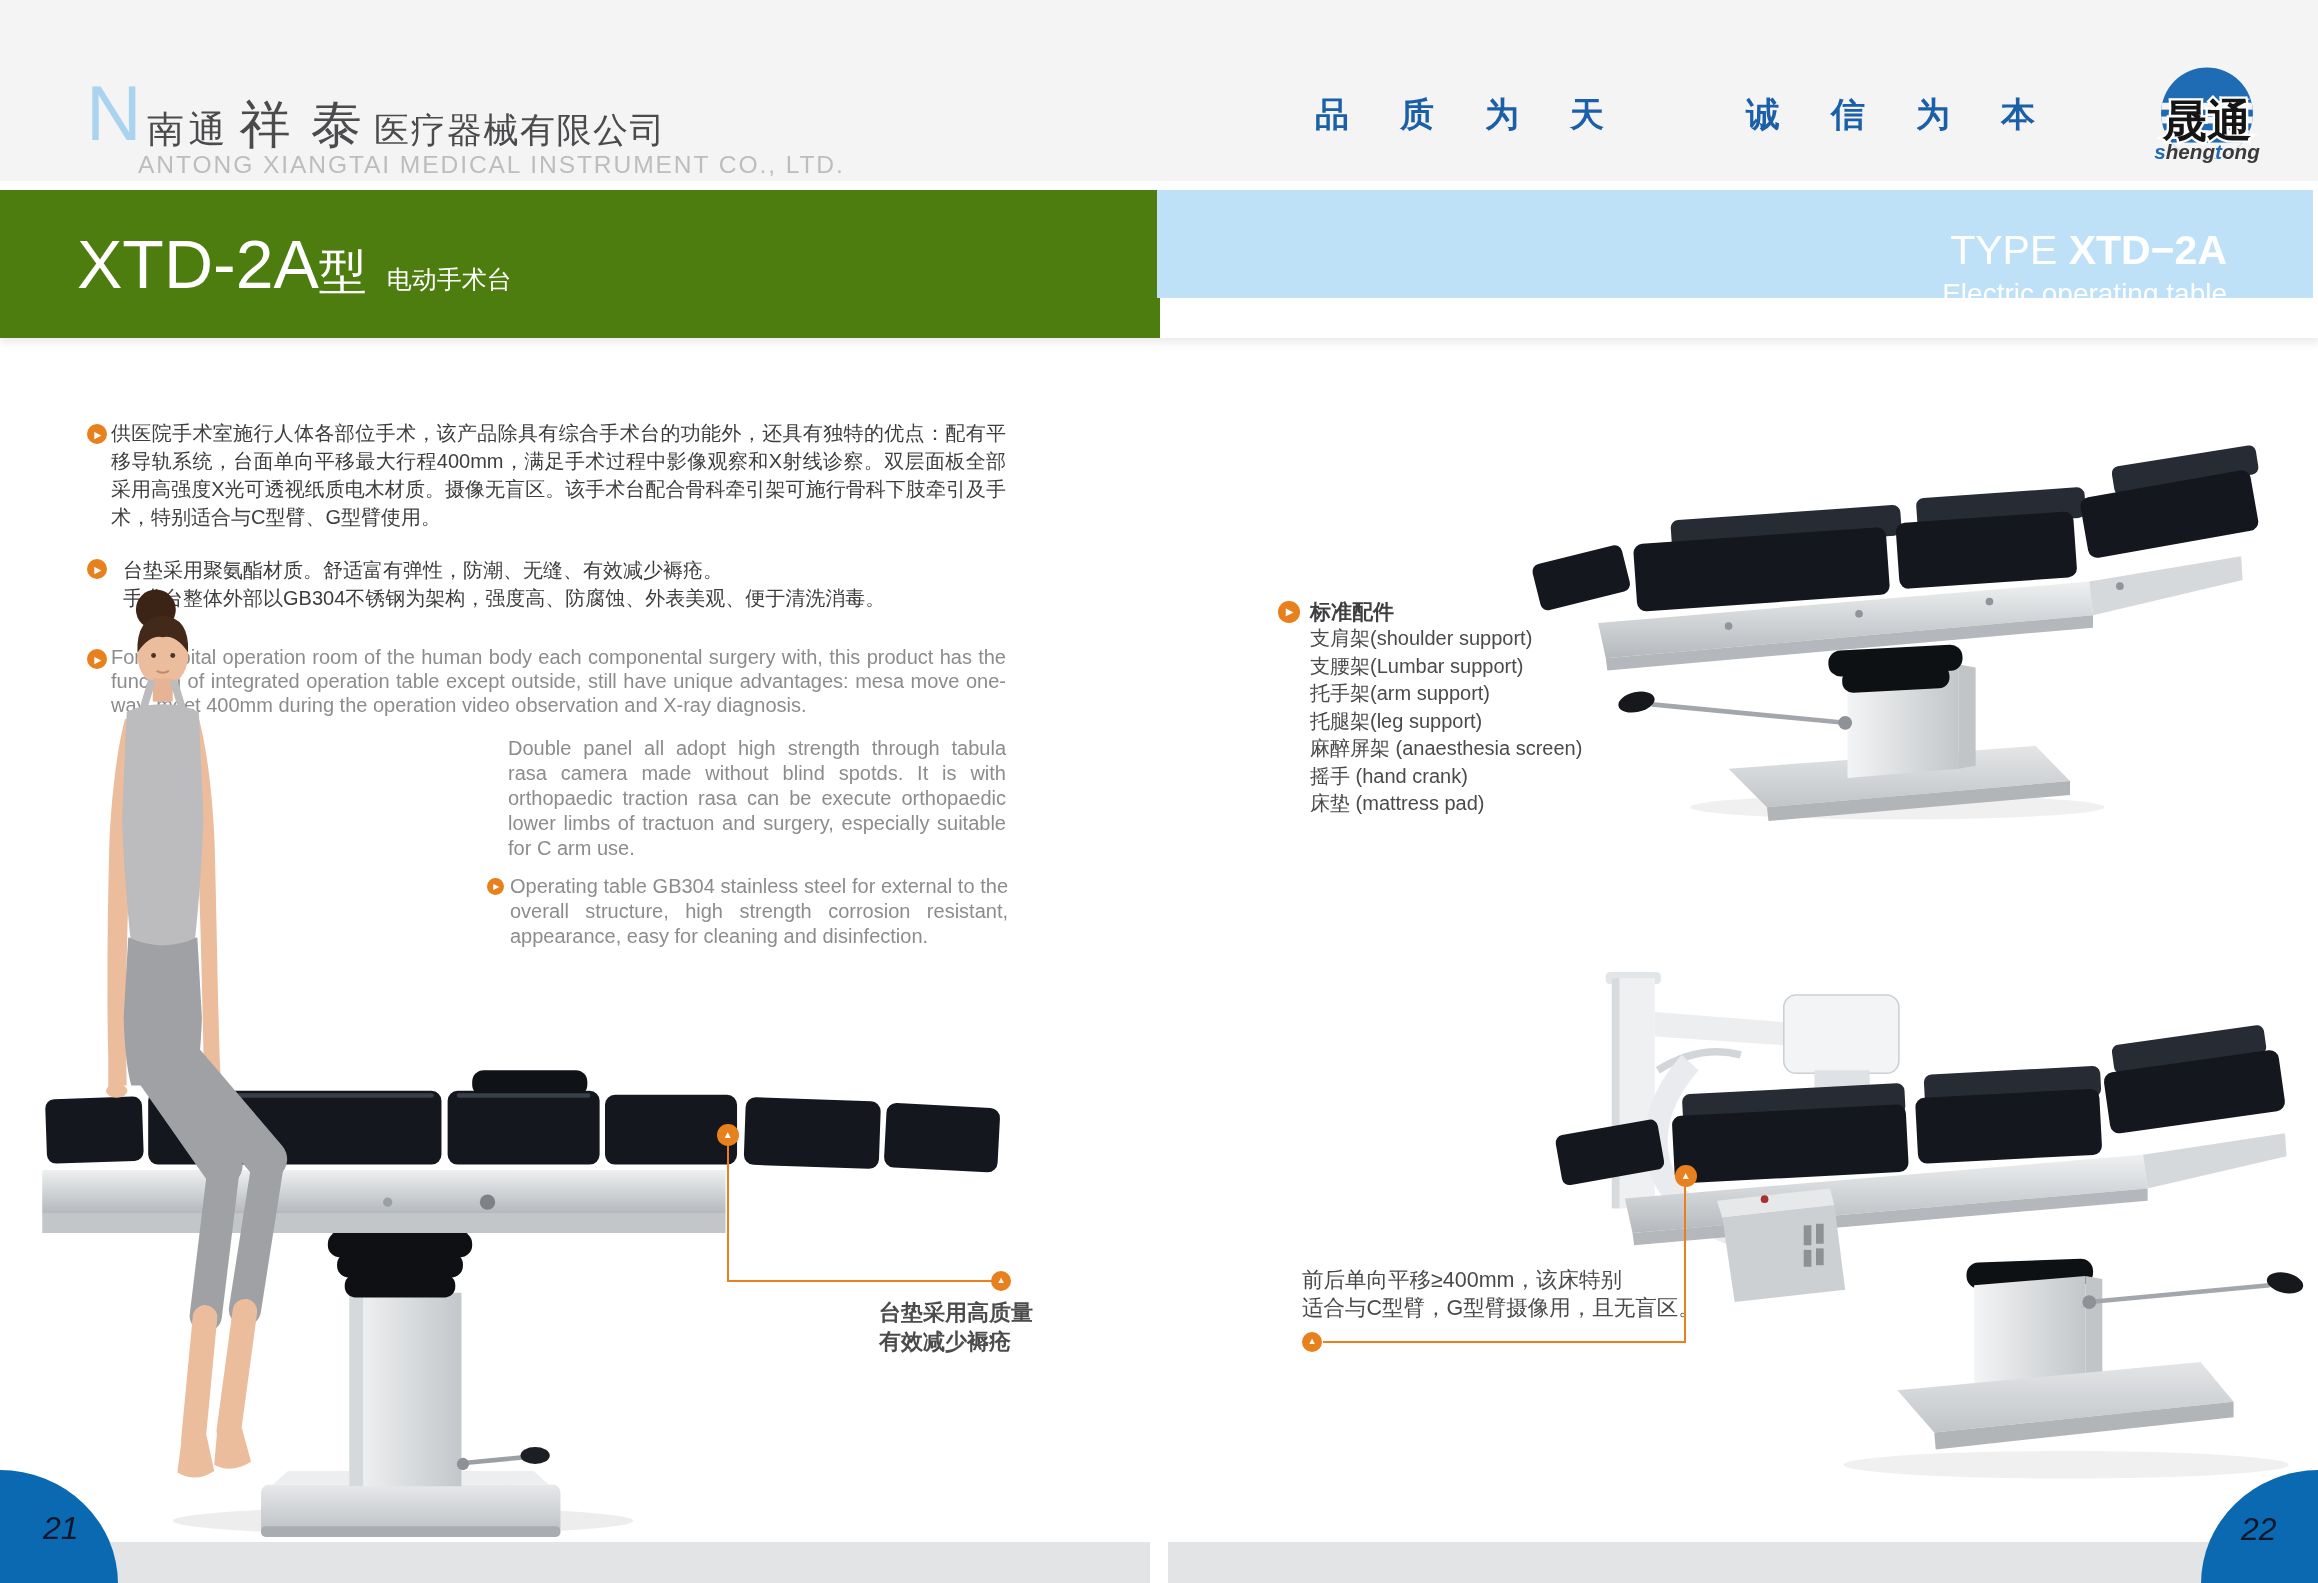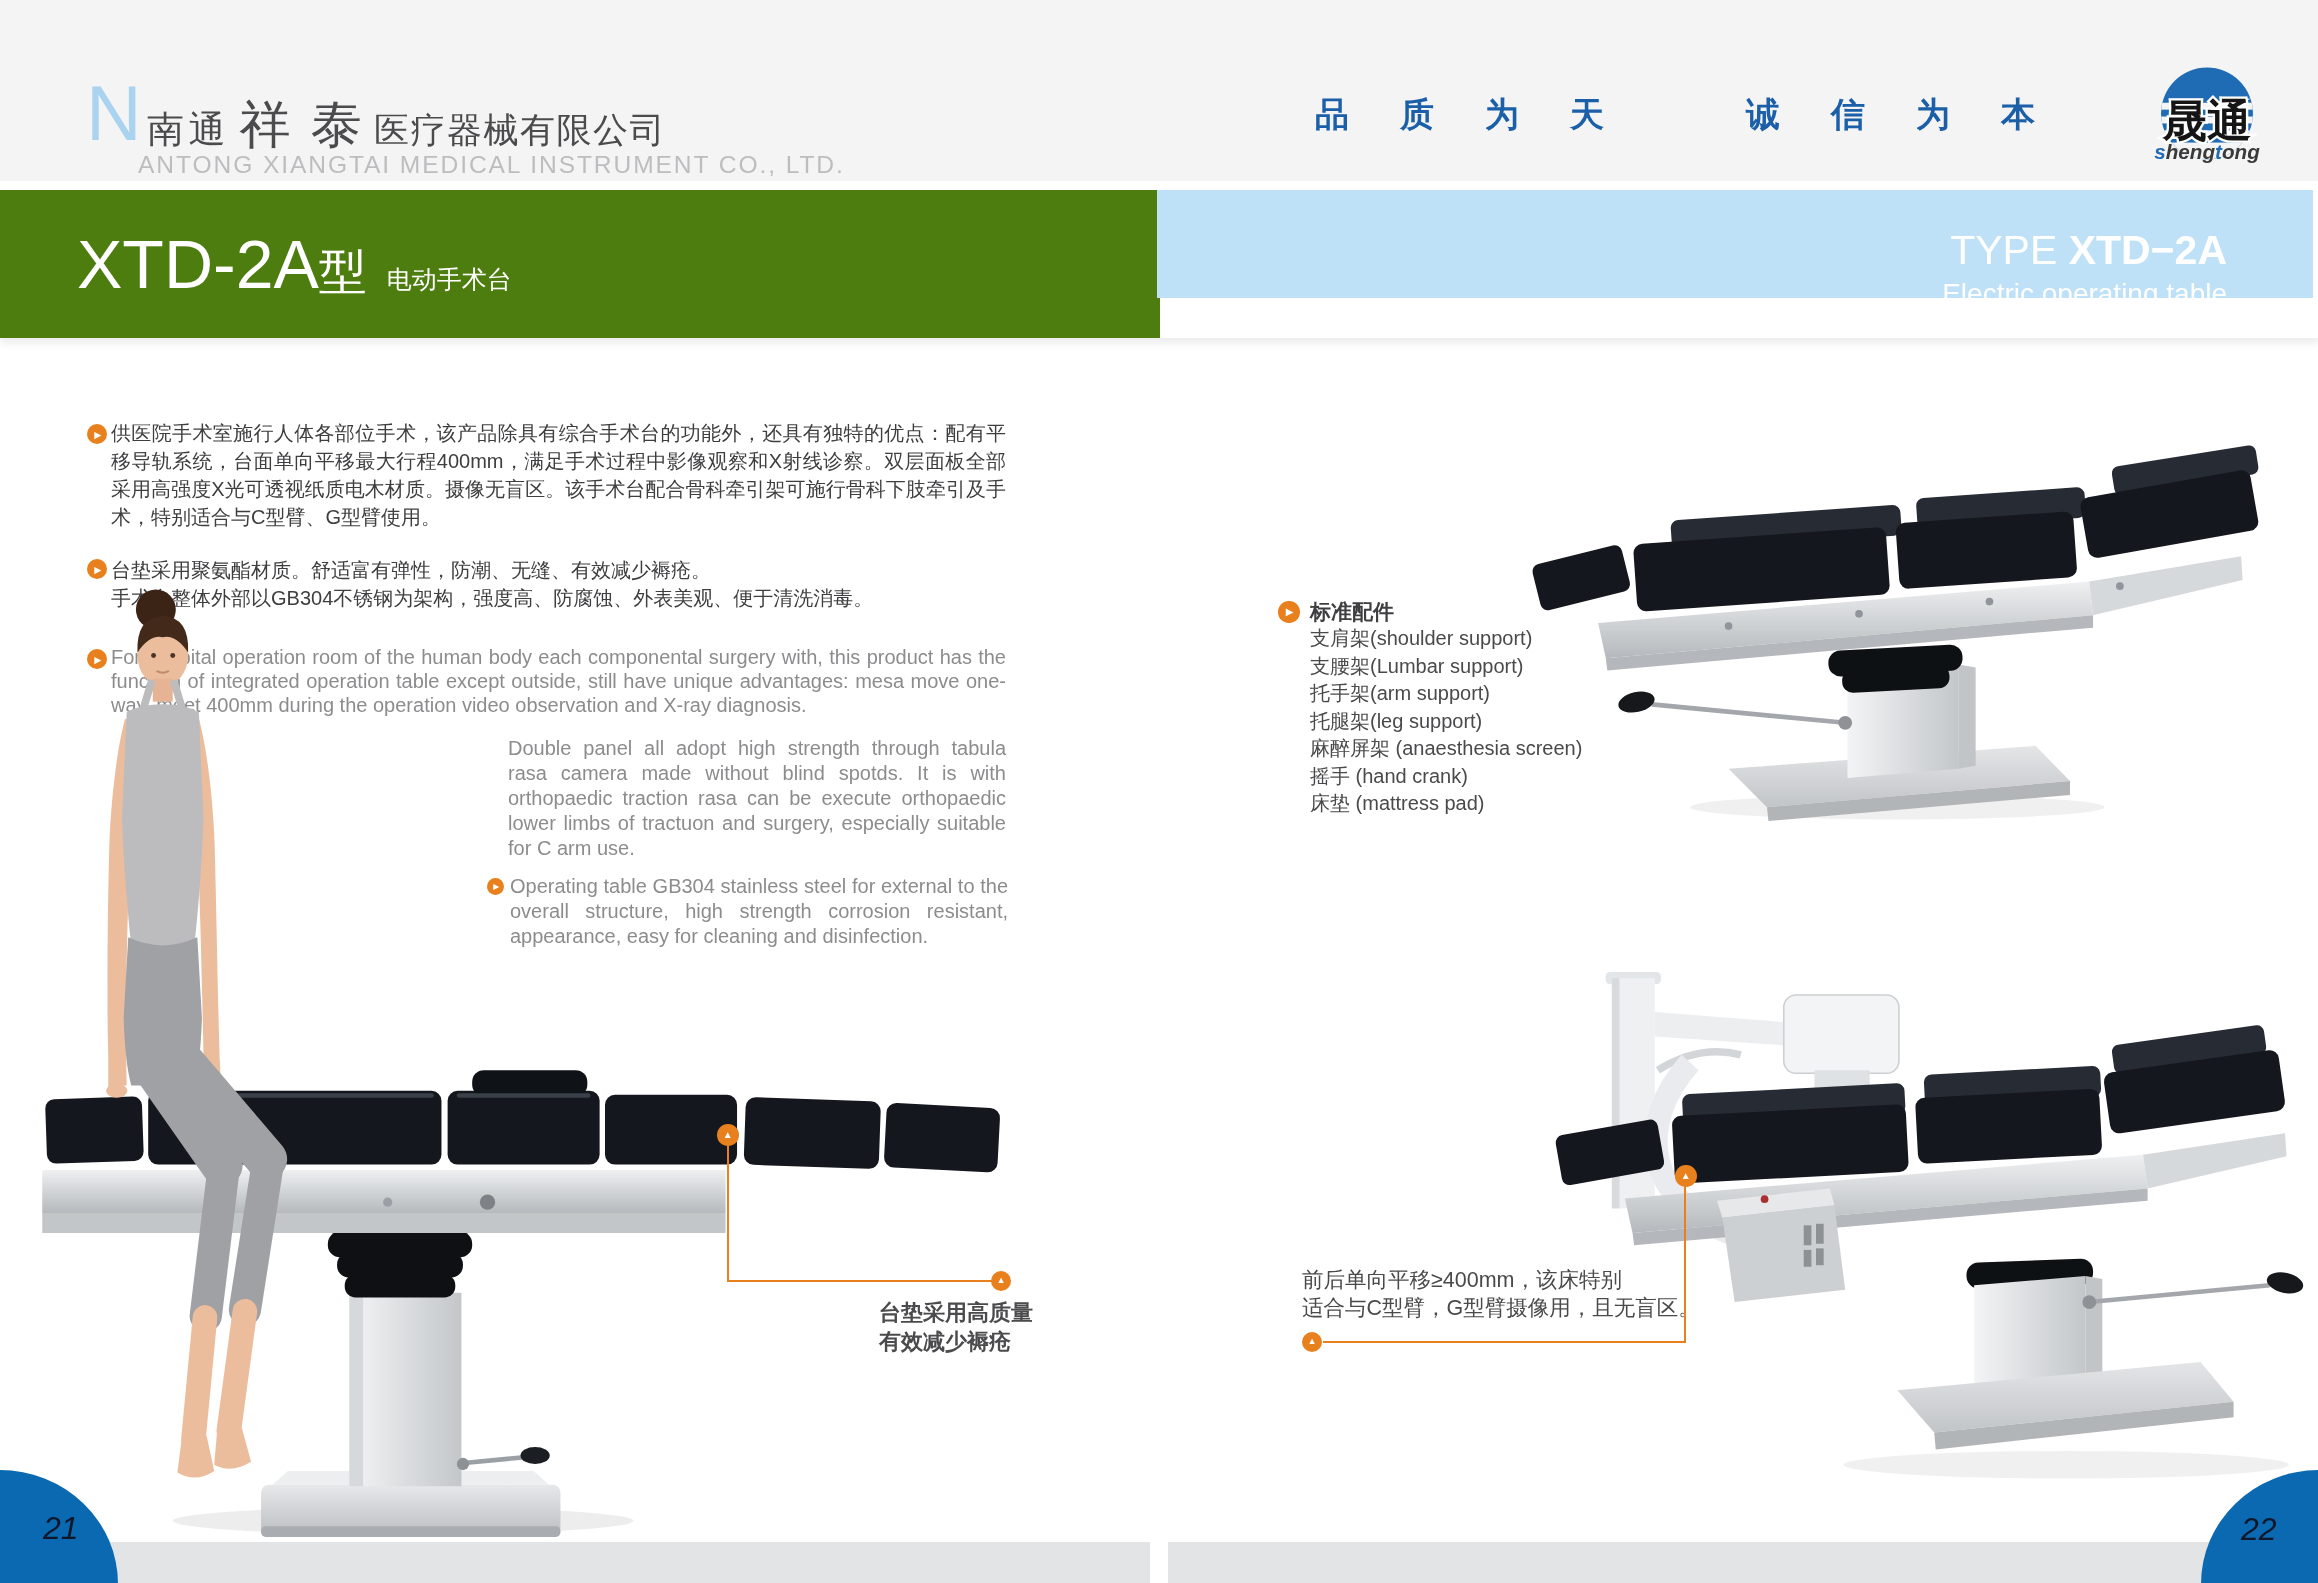--- a/index.html
+++ b/index.html
@@ -29,21 +29,21 @@
   .type-block{position:absolute;right:86px;top:38px;text-align:right;color:#fff;}
   .type-line1{font-size:41px;line-height:1.1;}
   .type-line1 .bold{font-weight:bold;}
   .type-line2{font-size:28px;line-height:1.1;margin-top:6.1px;}
 
   
   .bullet{position:absolute;width:20px;height:20px;border-radius:50%;background:#e8801d;color:#fff;
           display:flex;align-items:center;justify-content:center;font-size:9.2px;padding-left:1.5px;box-sizing:border-box;}
   .bullet.small{width:17px;height:17px;font-size:7.7px;}
   .cn-para{position:absolute;font-size:20px;line-height:28px;color:#3e3e40;text-align:justify;}
-  .cn-line{position:absolute;font-size:20px;line-height:28px;color:#3e3e40;white-space:nowrap;}
+  .cn-line{position:absolute;font-size:20px;line-height:28px;color:#3e3e40;white-space:nowrap;margin-left:12px;}
   .en-para{position:absolute;font-size:20px;line-height:24px;color:#8c8c8e;text-align:justify;}
   .acc-title{position:absolute;left:1310px;top:598px;font-size:21px;font-weight:bold;color:#3e3e40;}
   .acc-item{font-size:20px;line-height:27.5px;color:#4a4a4c;white-space:nowrap;}
   .acc-list{position:absolute;left:1310px;top:625px;}
 
   
   .cline{position:absolute;background:#e8801d;}
   .marker{position:absolute;width:21.5px;height:21.5px;border-radius:50%;background:#e8801d;color:#fff;
           display:flex;align-items:center;justify-content:center;font-size:10px;line-height:1;}
   .marker.end{width:20px;height:20px;font-size:9.2px;}

